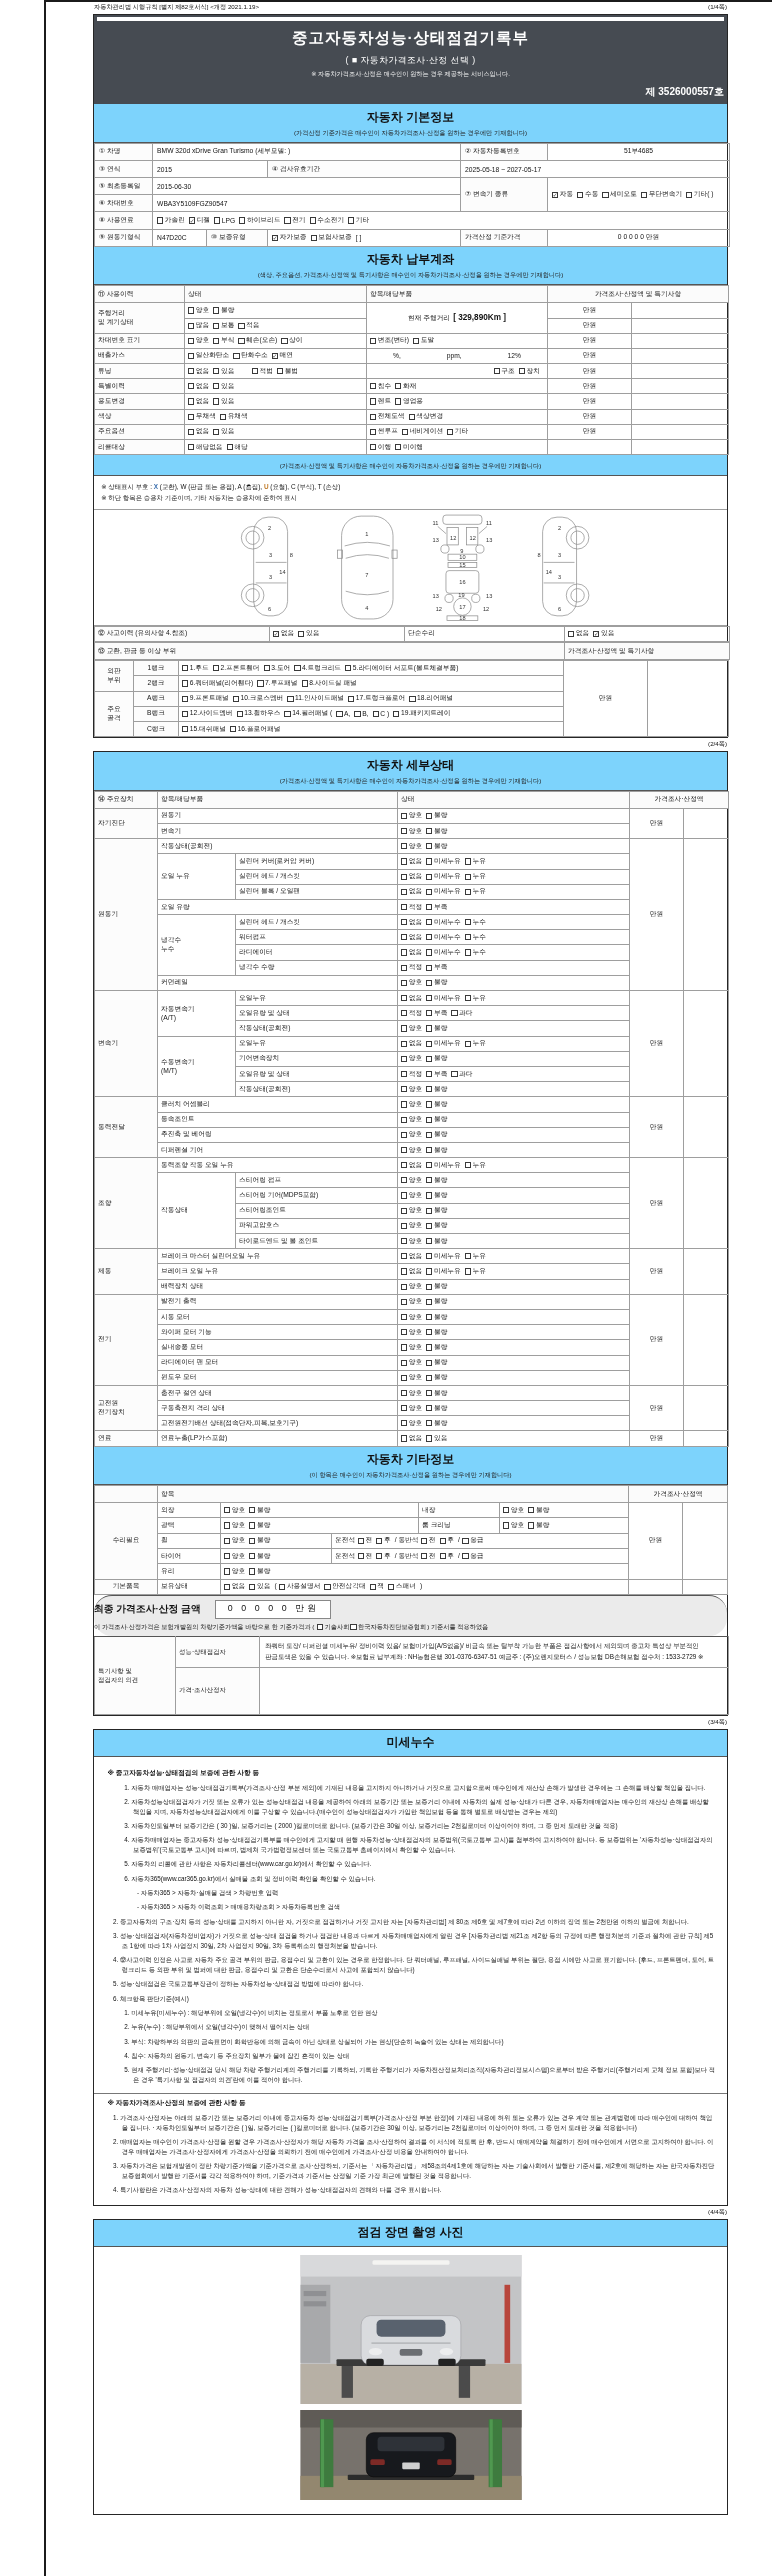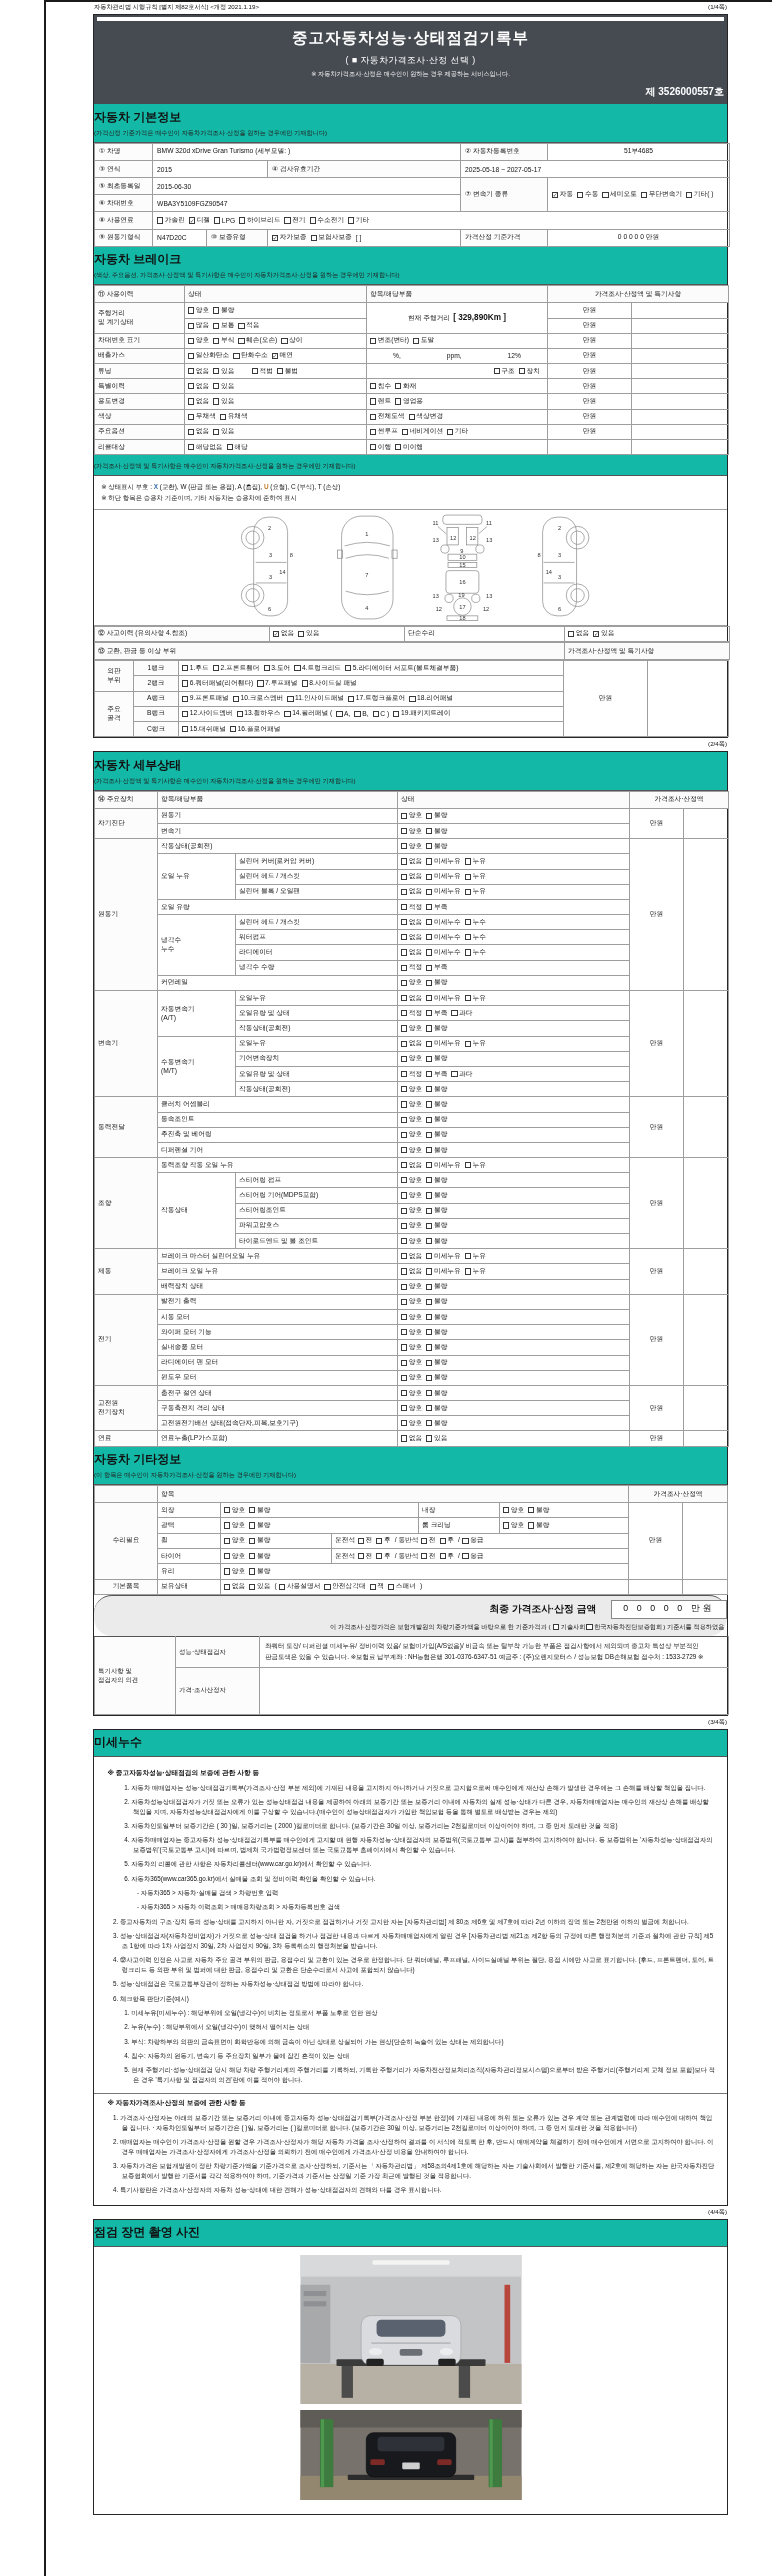--- a/index.html
+++ b/index.html
@@ -12,21 +12,21 @@
   .sec { border:1.5px solid #262626; background:#fff; }
   .pgmark { text-align:right; font-size:6.2px; padding:2.1px 1px; }
   
   .dkhead { background:#464b52; color:#fff; padding:2.6px 3.1px 5.2px 3.1px; }
   .dkhead .stripe { height:4.1px; background:#fff; }
   .dkhead h1 { text-align:center; font-size:15.5px; font-weight:bold; letter-spacing:1px; margin-top:7.2px; }
   .dkhead .sel { text-align:center; font-size:8.8px; margin-top:6px; letter-spacing:0.5px; }
   .dkhead .svc { text-align:center; font-size:6.2px; margin-top:2.6px; color:#f2f2f2; }
   .dkhead .docno { font-size:10px; font-weight:bold; margin:6.2px 0 0 3.1px;text-align:right; }
   
-  .band { background:#14b8a6; padding:4.6px 0 4.1px 0; border-bottom:1px solid #555; }
+  .band { background:#7dd3fc; text-align:center; padding:4.6px 0 4.1px 0; border-bottom:1px solid #555; }
   .band .bt { font-size:12px; font-weight:bold; }
   .band .bs { font-size:6.2px; margin-top:2.6px; color:#222; }
   
   table { border-collapse:collapse; width:100%; table-layout:fixed; }
   td { border:0.5px solid #9e9e9e; font-size:6.7px; padding:2.6px 3.1px; vertical-align:middle; word-break:keep-all; }
   .lbl { background:#fcfcfc; }
   .ctr { text-align:center; }
   .pr { text-align:center; }
   .pre { white-space:pre-line; }
   tr.gb td { border-top:1px solid #555; }
@@ -39,21 +39,21 @@
   .tseg { margin-right:2.6px; }
   .gap { display:inline-block; width:13.4px; }
   .mileage-val { font-size:8.2px; font-weight:bold; margin-left:3.1px;margin-top:18px; }
   .eparts { display:flex; justify-content:space-around; }
   
   .accnotes { padding:5.2px 7.2px; font-size:6.4px; line-height:1.7; border-bottom:0.5px solid #9e9e9e; }
   .diagwrap { padding:2.1px 0; border-bottom:0.5px solid #9e9e9e; text-align:center; }
   .num { font-size:11px; fill:#333; }
   .carline { fill:none; stroke:#8b8b8b; stroke-width:1.4; }
   
-  .finalband { border-top:1px solid #555; background:#ebebeb; padding:4.1px 0 4.6px 0; text-align:right;border-radius:18px; }
+  .finalband { border-top:1px solid #555; background:#ebebeb; padding:4.1px 0 4.6px 0; text-align:left;border-radius:18px; }
   .finalband .fl { font-size:9.8px; font-weight:bold; vertical-align:middle; }
   .amountbox { display:inline-block; border:0.8px solid #888; background:#fff; font-size:8.8px;
                padding:2.6px 11.3px; margin-left:12.4px; letter-spacing:3.1px; vertical-align:middle; }
   .fnote { font-size:6.2px; margin-top:3.6px; }
   .fnote .cb { margin-right:1px; }
   .remarks td { font-size:6.4px; }
   .remtext { line-height:1.65; text-align:left; padding:4.1px 5.2px; }
   
   .notices { padding:7.2px 11.3px 5.2px 11.3px; }
   .nh { font-size:6.7px; font-weight:bold; margin:5.2px 0 2.1px 2.1px; }
@@ -178,21 +178,21 @@
                 <span class="bx"></span>
                 <span>보험사보증</span>
               </span><span class="tseg">[      ]</span></td>
         <td class="lbl">가격산정 기준가격</td>
         <td class="ctr">0 0 0 0 0 만원</td>
       </tr>
     </tbody>
       </table>
 
     <div class="band">
-      <div class="bt">자동차 브레이크</div>
+      <div class="bt">자동차 납부계좌</div>
       <div class="bs">(색상, 주요옵션, 가격조사·산정액 및 특기사항은 매수인이 자동차가격조사·산정을 원하는 경우에만 기재합니다)</div>
     </div>
     <table>
       <colgroup>
           <col style="width:90px">
           <col style="width:182px">
           <col style="width:181px">
           <col style="width:84px">
           <col style="width:97px">
         </colgroup>

